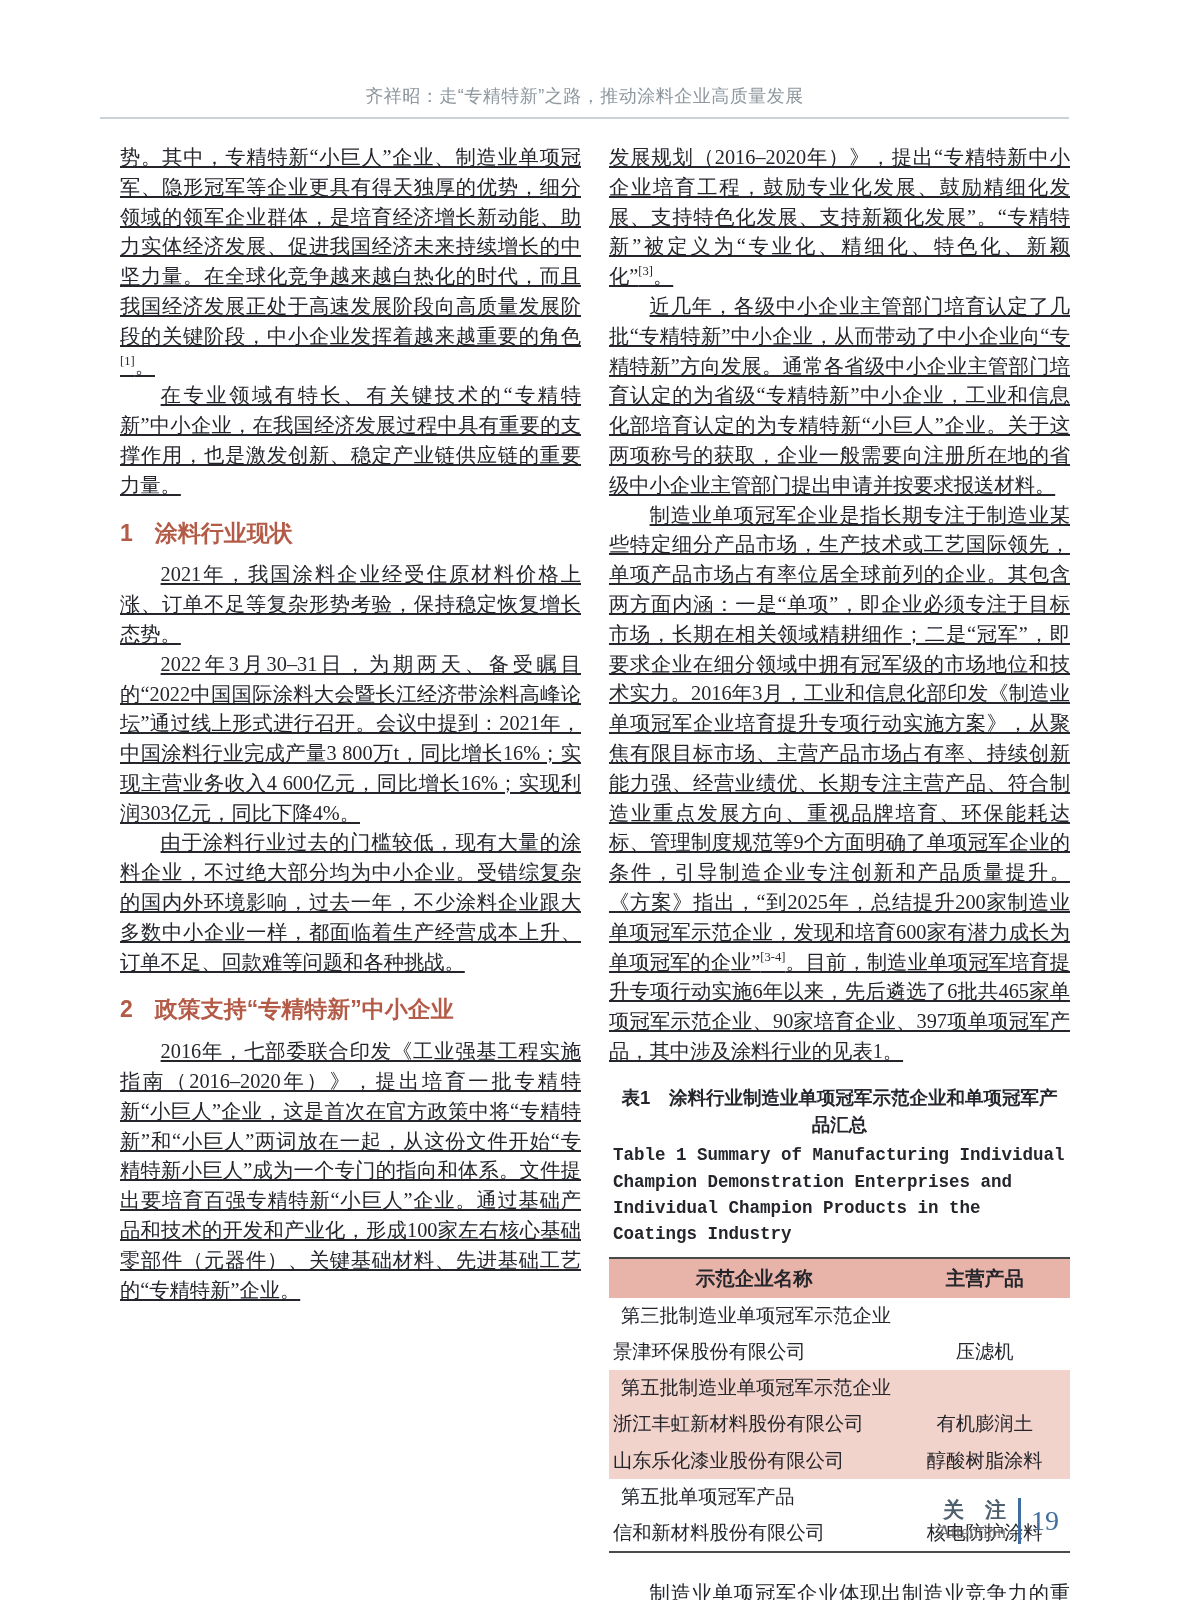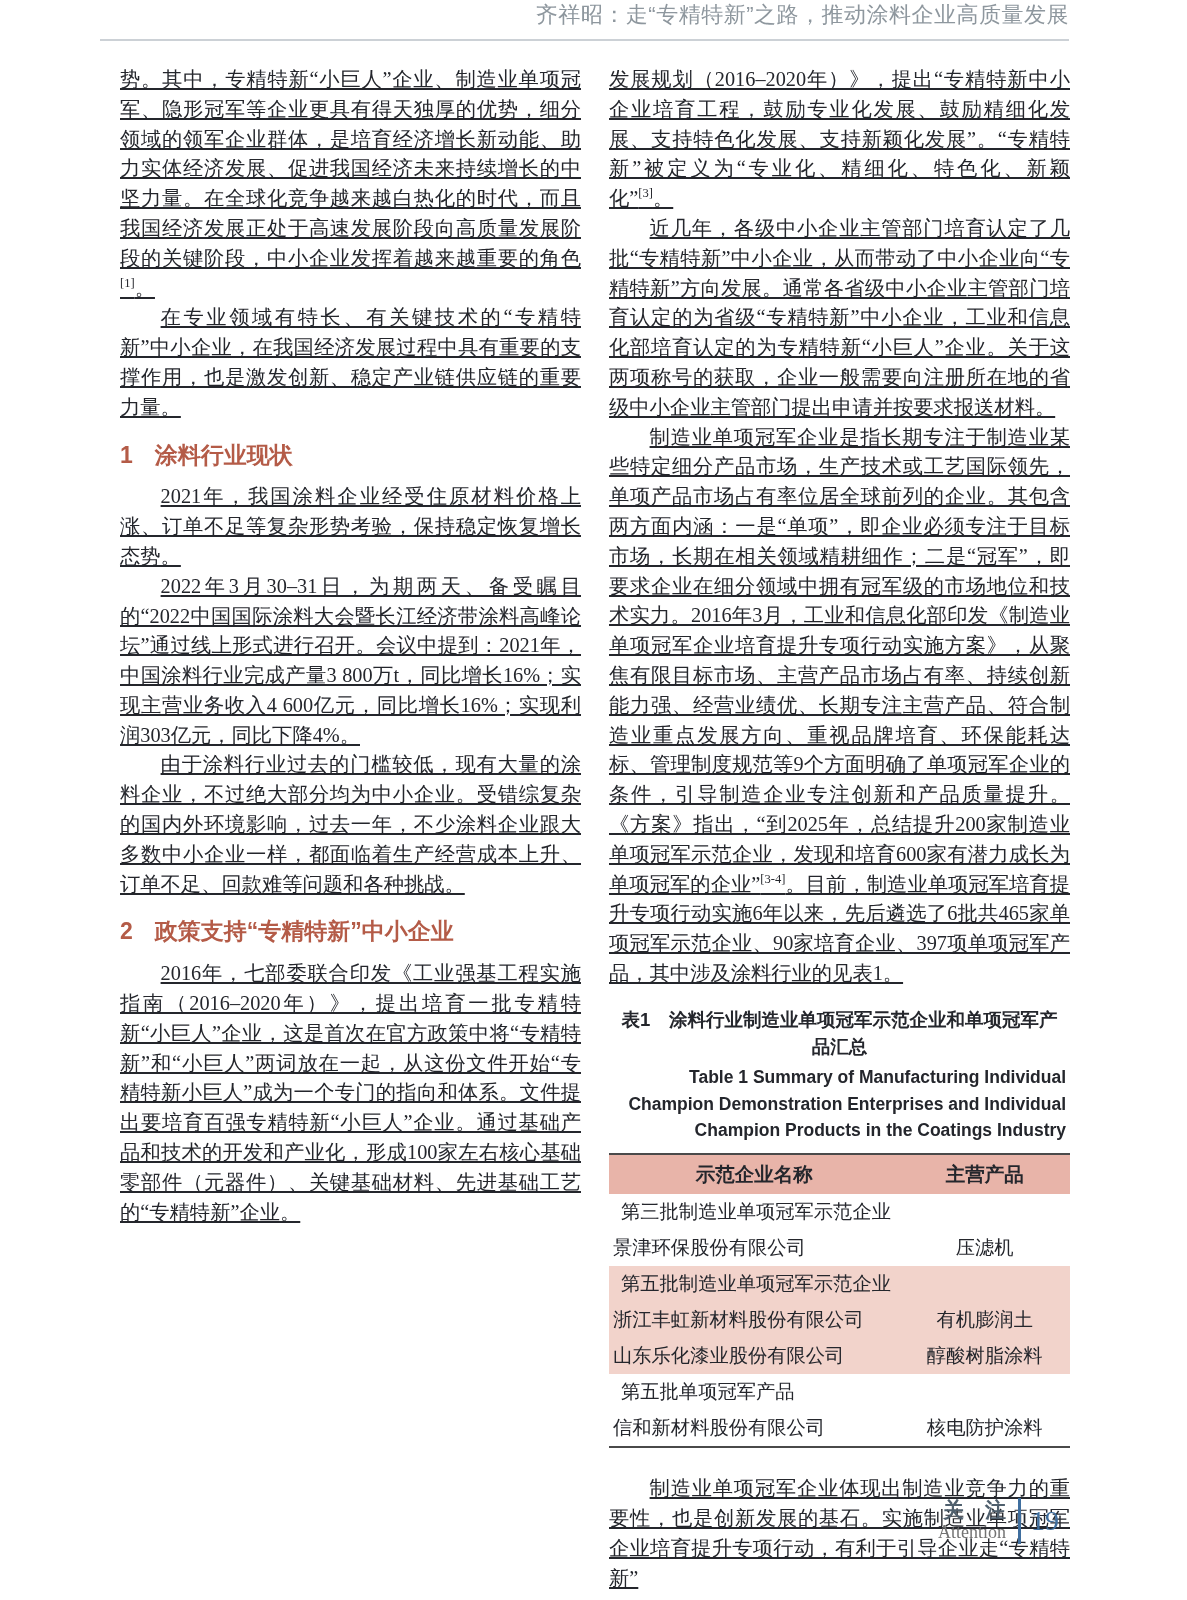--- a/index.html
+++ b/index.html
@@ -12,23 +12,23 @@
     --ink:#24262c;
   }
   *{box-sizing:border-box;}
   html,body{margin:0;padding:0;background:#e9e9e9;}
   .page{
     width:1187px;height:1600px;margin:0 auto;background:#ffffff;
     position:relative;overflow:hidden;
     font-family:"Liberation Serif","DejaVu Serif",serif;color:var(--ink);
   }
   .running-header{
-    margin:0 118px 0 100px;padding-bottom:9px;
-    text-align:right;font-family:"Liberation Sans","DejaVu Sans",sans-serif;
-    font-size:22px;color:var(--muted);letter-spacing:.5px;
+    margin:0 118px 0 100px;padding-top:84px;padding-bottom:9px;
+    text-align:center;font-family:"Liberation Sans","DejaVu Sans",sans-serif;
+    font-size:18px;color:var(--muted);letter-spacing:.5px;
     border-bottom:2px solid var(--rule);
   }
   .columns{
     margin:24px 118px 0 120px;display:flex;gap:28px;
   }
   .col{width:461px;flex:0 0 461px;}
   .col p{
     margin:0;font-size:20.3px;line-height:29.8px;text-align:justify;
     text-indent:2em;
     text-decoration:underline;
@@ -40,22 +40,22 @@
     font-weight:bold;font-size:23px;color:var(--accent);
     margin:18px 0 13px;line-height:1.25;
   }
   .section-heading .sec-num{margin-right:.95em;}
   .table-block{margin-top:18px;}
   .tcap-zh{
     font-family:"Liberation Sans","DejaVu Sans",sans-serif;font-weight:bold;
     font-size:18.5px;line-height:1.45;text-align:center;margin:0 6px 4px;
   }
   .tcap-en{
-    font-family:Liberation Sans, sans-serif;font-weight:bold;
-    font-size:17.5px;line-height:1.5;text-align:right;margin:2px 4px 10px;
+    font-family:Liberation Mono, monospace;font-weight:bold;
+    font-size:17.5px;line-height:1.5;text-align:left;margin:2px 4px 10px;
   }
   table.summary-table{
     width:100%;border-collapse:collapse;
     border-top:2px solid #4a4a4a;border-bottom:2px solid #4a4a4a;
     font-size:19.3px;
   }
   table.summary-table th{
     background:var(--table-head-bg);
     font-family:"Liberation Sans","DejaVu Sans",sans-serif;font-weight:bold;
     padding:6px 4px;text-align:center;font-size:19.5px;

